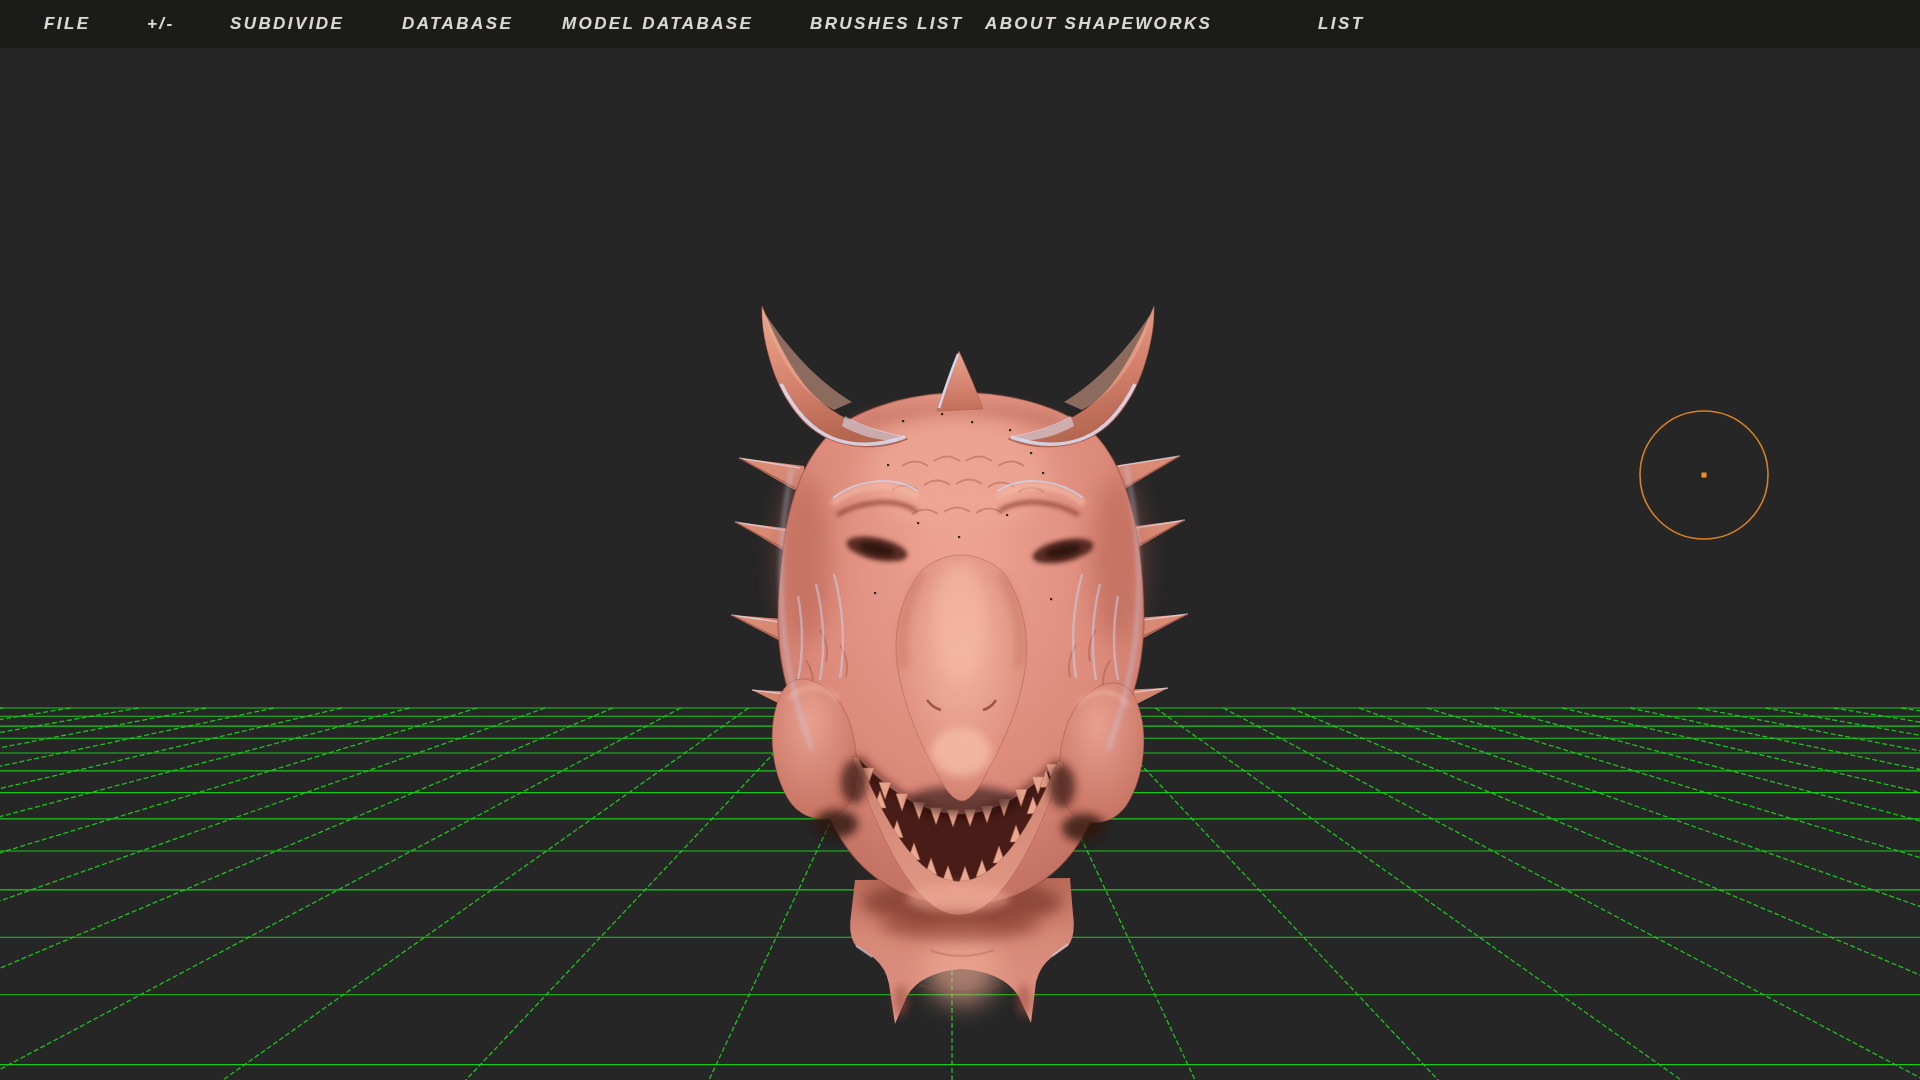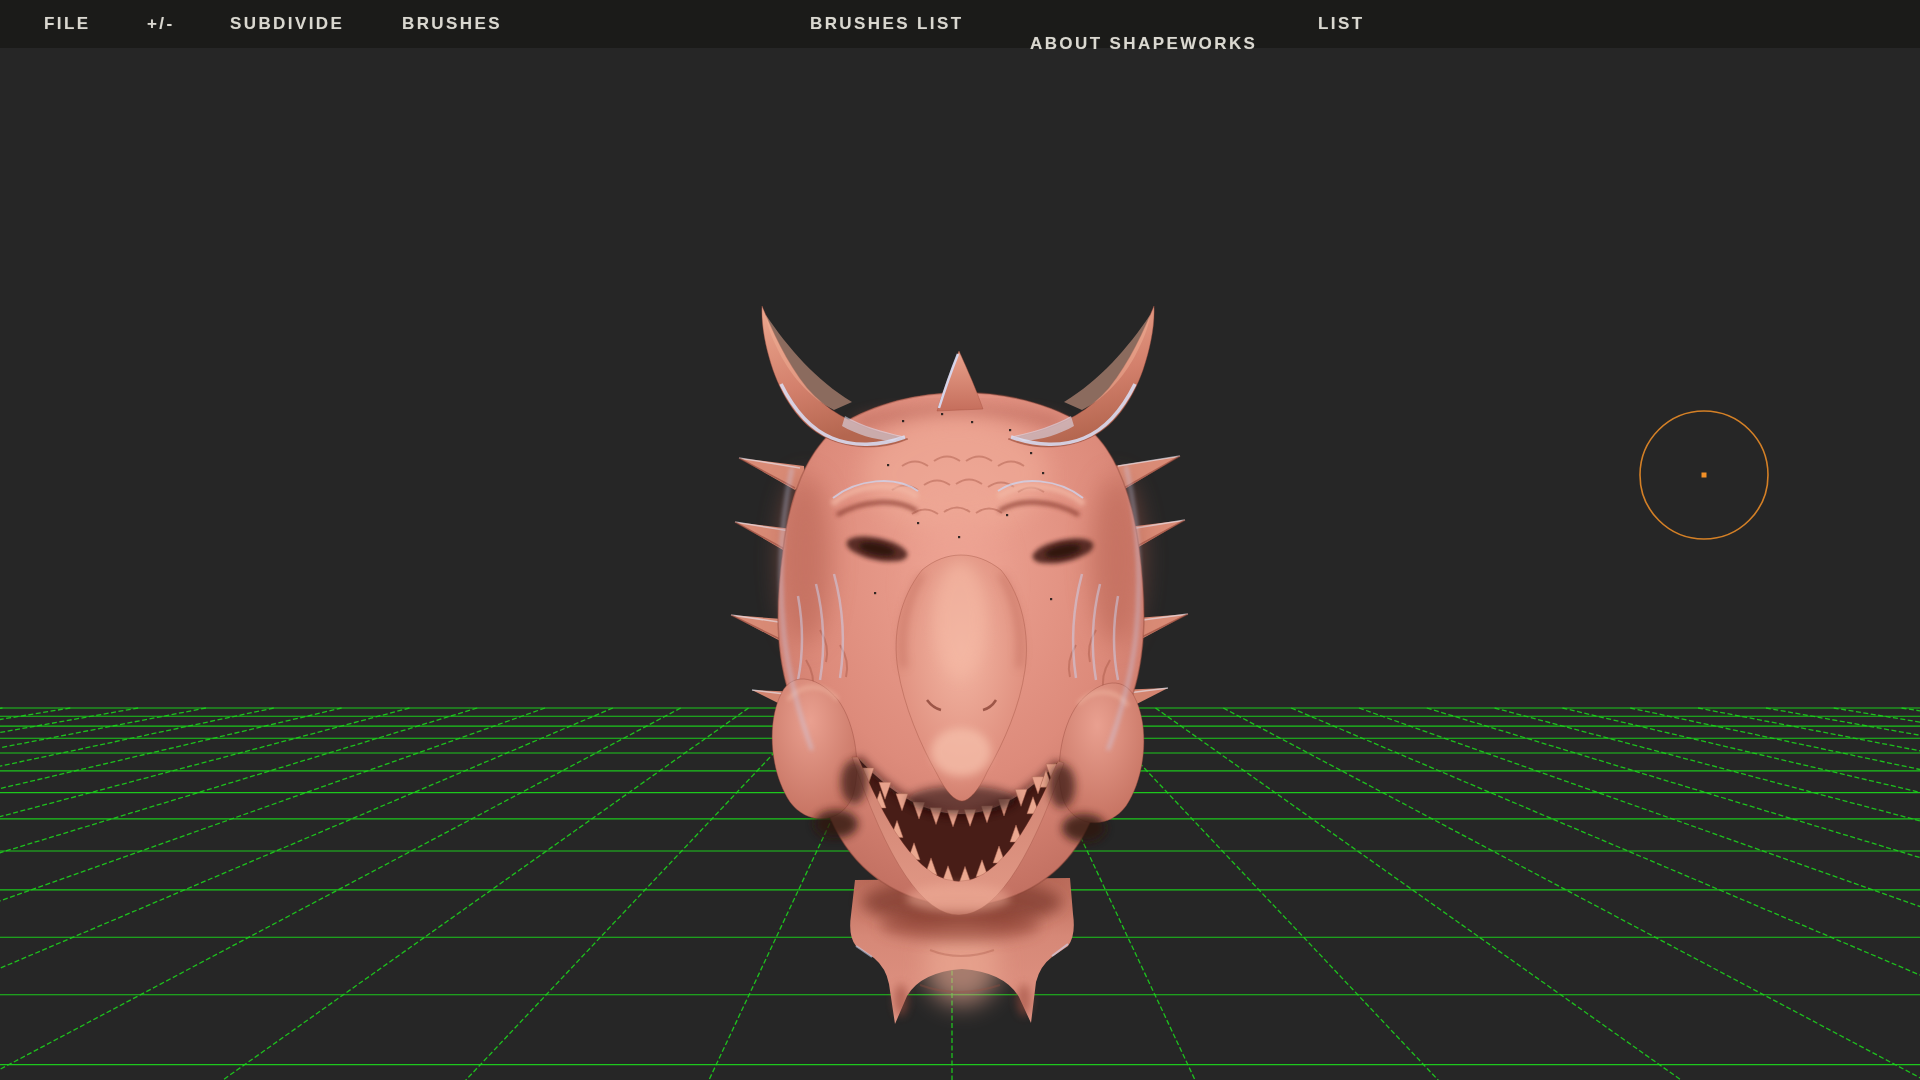--- a/index.html
+++ b/index.html
@@ -1,48 +1,49 @@
 <!DOCTYPE html>
 <html style="--menubar-bg: #1b1b19; --menu-text: #dad8d0; --viewport-bg: #262626;"><head>
 <meta charset="utf-8">
 <style>
   html,body{margin:0;padding:0;background:#111;}
   body{width:1920px;height:1080px;overflow:hidden;position:relative;
        font-family:"Liberation Sans", sans-serif;}
-  .app{position:absolute;inset:0;background:var(--viewport-bg,#262626);}
+  .app{position:absolute;inset:0;background:var(--viewport-bg,#262626);font-style:italic;}
   
   .menubar{position:absolute;top:0;left:0;width:1920px;height:48px;
            background:var(--menubar-bg,#1b1b19);z-index:10;}
   .menu-item{position:absolute;top:0;height:48px;line-height:48px;
              color:var(--menu-text,#dad8d0);font-size:17px;font-weight:bold;
              letter-spacing:2.4px;cursor:pointer;white-space:nowrap;
              text-shadow:0 0 1px rgba(255,255,255,.25);}
   .menubar [data-name="menu-item-file"]{left:44px;}
   .menubar [data-name="menu-item-plus-minus"]{left:147px;}
   .menubar [data-name="menu-item-subdivide"]{left:230px;}
   .menubar [data-name="menu-item-brushes"]{left:402px;}
   .menubar [data-name="menu-item-model-database"]{left:562px;}
   .menubar [data-name="menu-item-shortcut-list"]{left:810px;}
-  .menubar [data-name="menu-item-about-shapeworks"]{left:1030px;margin-top:20px;}
+  .menubar [data-name="menu-item-about-shapeworks"]{left:985px;}
   .menubar [data-name="menu-item-exit"]{left:1318px;}
   
   .viewport{position:absolute;top:48px;left:0;width:1920px;height:1032px;
             background:var(--viewport-bg,#262626);}
   .viewport svg{display:block;}
 </style>
 </head>
 <body>
 
 <div class="app" data-name="app-window">
 
   <header class="menubar" data-name="menu-bar">
     <div class="menu-item" data-name="menu-item-file">FILE</div>
     <div class="menu-item" data-name="menu-item-plus-minus">+/-</div>
     <div class="menu-item" data-name="menu-item-subdivide">SUBDIVIDE</div>
-    <div class="menu-item" data-name="menu-item-brushes">BRUSHES</div>
+    <div class="menu-item" data-name="menu-item-brushes">DATABASE</div>
+    <div class="menu-item" data-name="menu-item-model-database">MODEL DATABASE</div>
     <div class="menu-item" data-name="menu-item-shortcut-list">BRUSHES LIST</div>
     <div class="menu-item" data-name="menu-item-about-shapeworks">ABOUT SHAPEWORKS</div>
     <div class="menu-item" data-name="menu-item-exit">LIST</div>
   </header>
 
   <div class="viewport" data-name="viewport-3d">
     <svg width="1920" height="1032" viewBox="0 48 1920 1032" xmlns="http://www.w3.org/2000/svg">
       <defs>
         <radialGradient id="headG" cx="50%" cy="32%" r="78%">
           <stop offset="0%" stop-color="#eda393"></stop>

